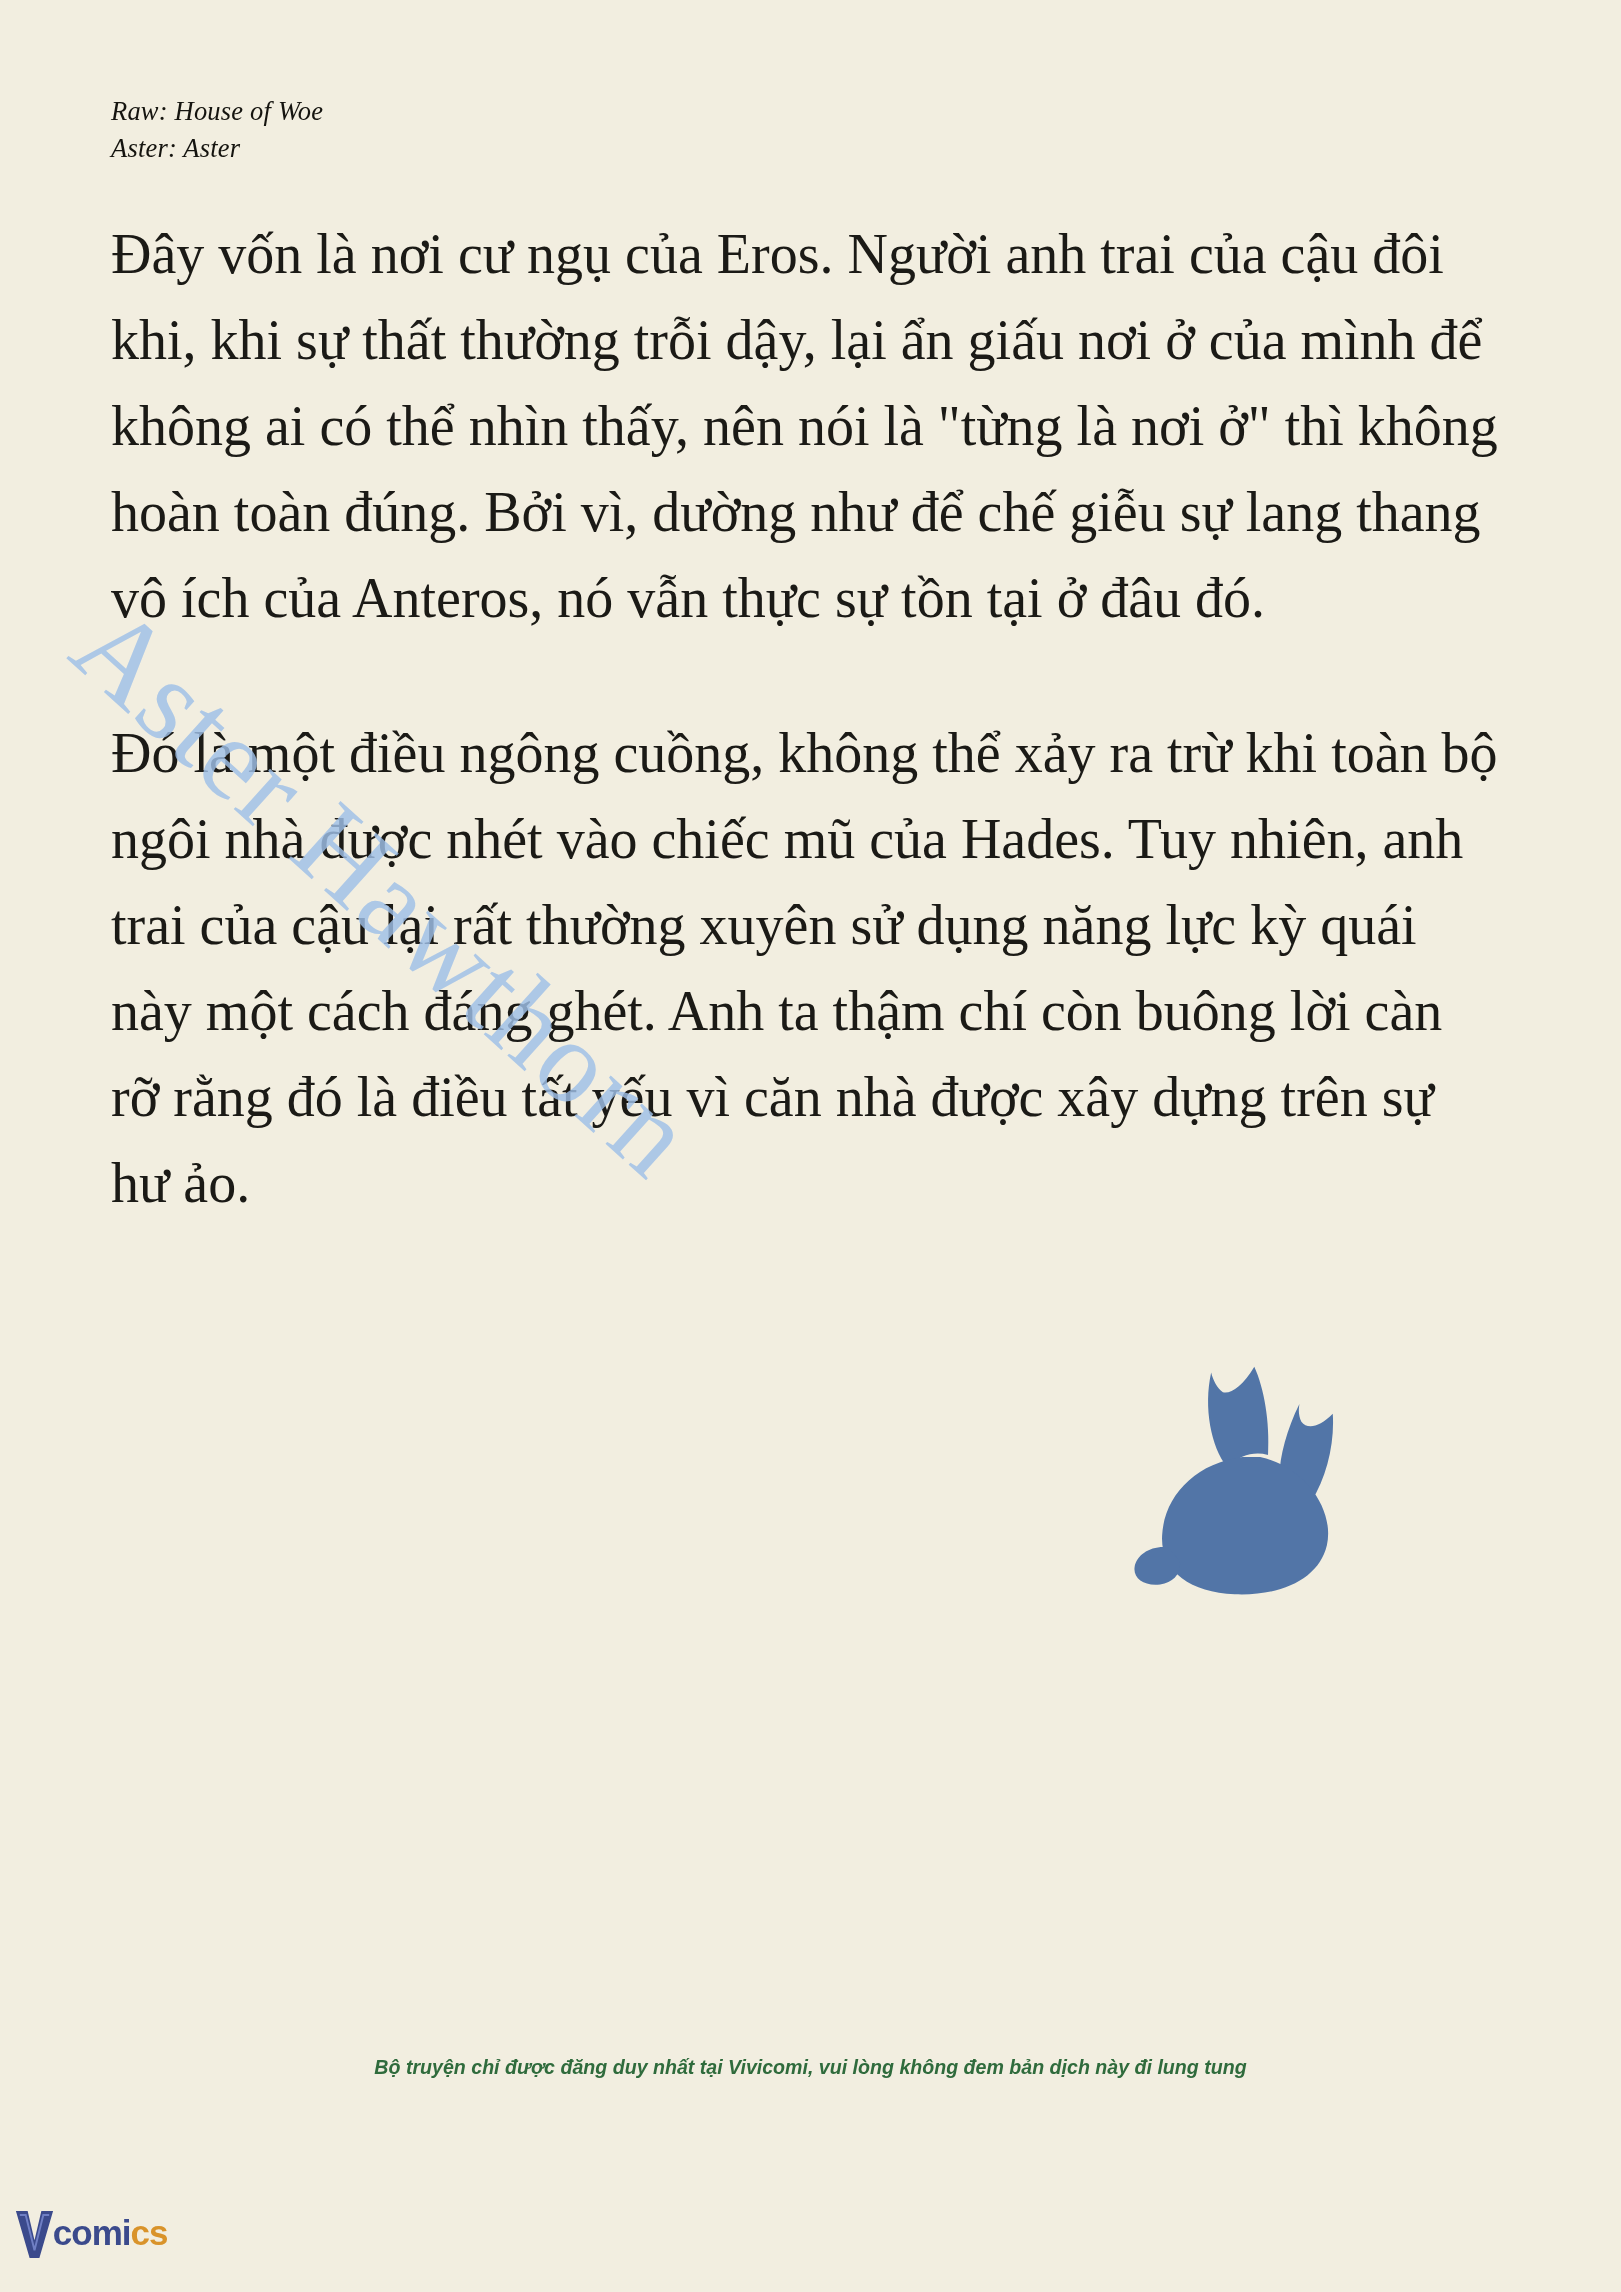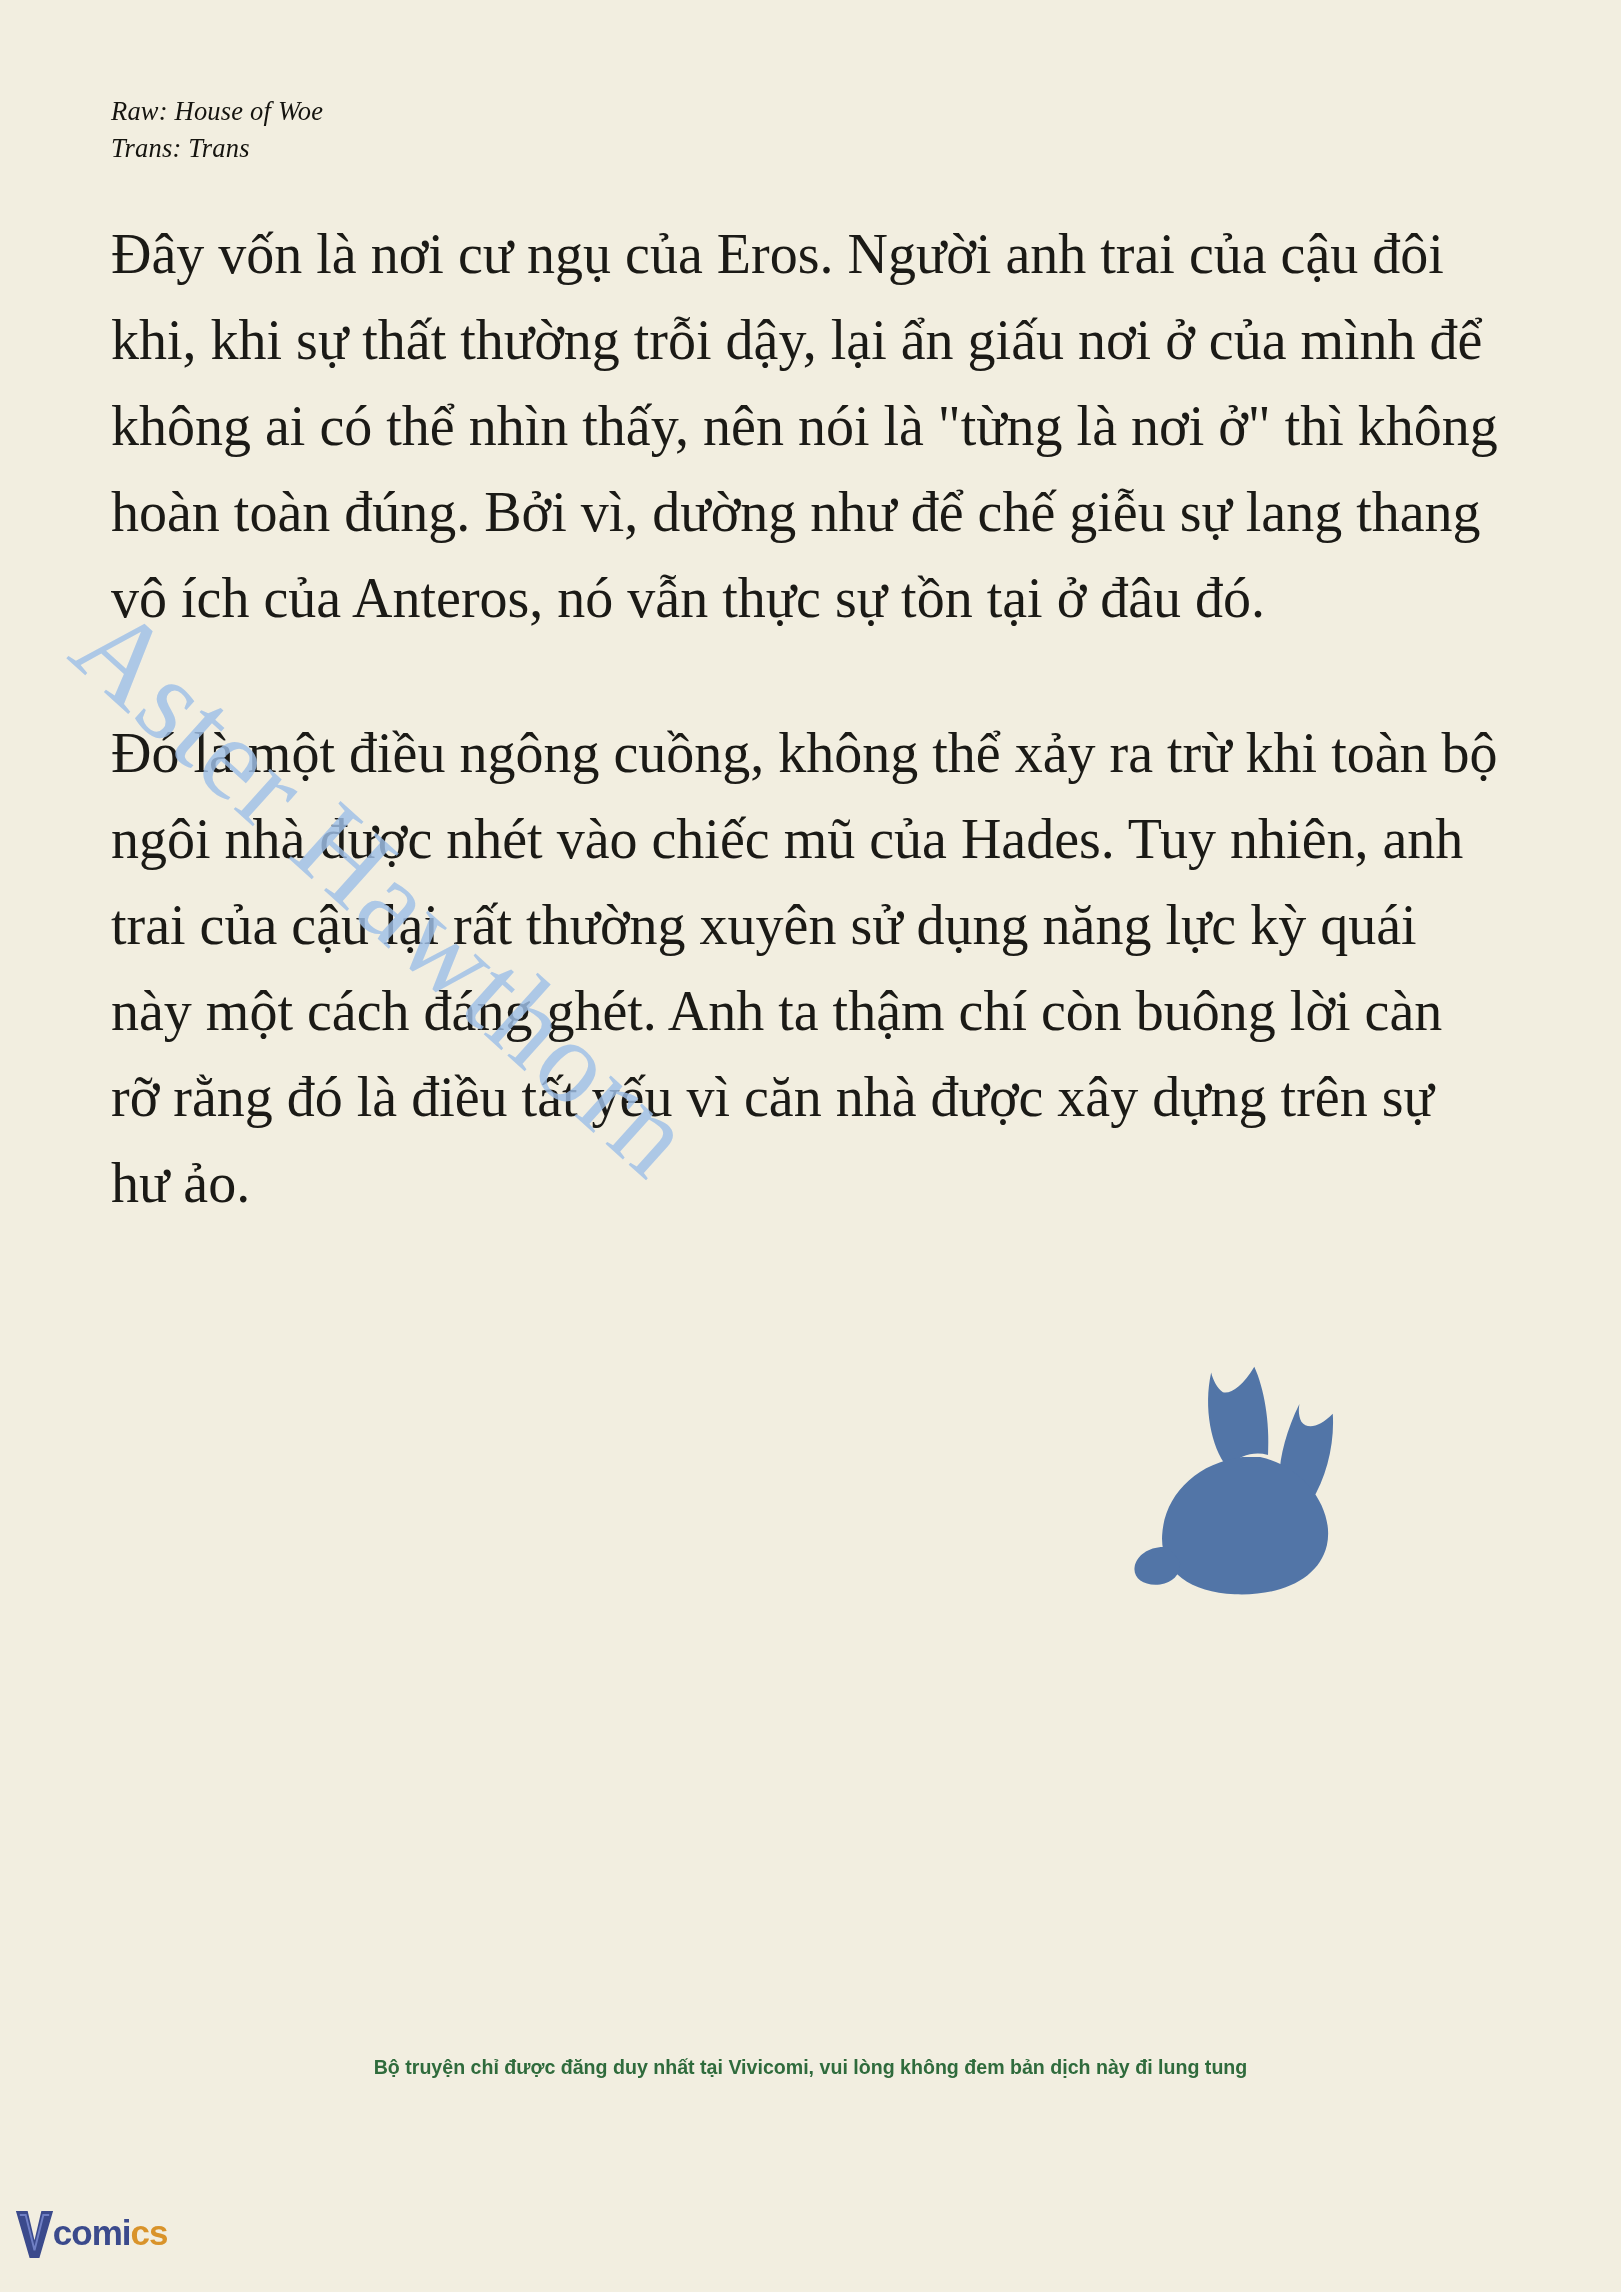--- a/index.html
+++ b/index.html
@@ -79,20 +79,21 @@
   }
 
   
   .footer-notes {
     position: absolute;
     left: 0;
     right: 0;
     top: 2049px;
     text-align: center;
     font-family: "Liberation Sans", sans-serif;
+    font-style: italic;
     font-weight: bold;
     font-size: 19.6px;
     line-height: 37px;
     color: #2f6b3c;
   }
 
   
   .logo {
     position: absolute;
     left: 9.8px;
@@ -119,21 +120,21 @@
     height: 55px;
   }
 </style>
 </head>
 <body>
 
 <div class="page">
 
   <div class="credits">
     <div>Raw: House of Woe</div>
-    <div>Trans: Trans</div>
+    <div>Aster: Aster</div>
   </div>
 
   <div class="content">
     <p class="para">Đây vốn là nơi cư ngụ của Eros. Người anh trai của cậu đôi khi, khi sự thất thường trỗi dậy, lại ẩn giấu nơi ở của mình để không ai có thể nhìn thấy, nên nói là "từng là nơi ở" thì không hoàn toàn đúng. Bởi vì, dường như để chế giễu sự lang thang vô ích của Anteros, nó vẫn thực sự tồn tại ở đâu đó.</p>
     <p class="para">Đó là một điều ngông cuồng, không thể xảy ra trừ khi toàn bộ ngôi nhà được nhét vào chiếc mũ của Hades. Tuy nhiên, anh trai của cậu lại rất thường xuyên sử dụng năng lực kỳ quái này một cách đáng ghét. Anh ta thậm chí còn buông lời càn rỡ rằng đó là điều tất yếu vì căn nhà được xây dựng trên sự hư ảo.</p>
   </div>
 
   <div class="watermark">Aster Hawthorn</div>
 
   <div class="mascot">

